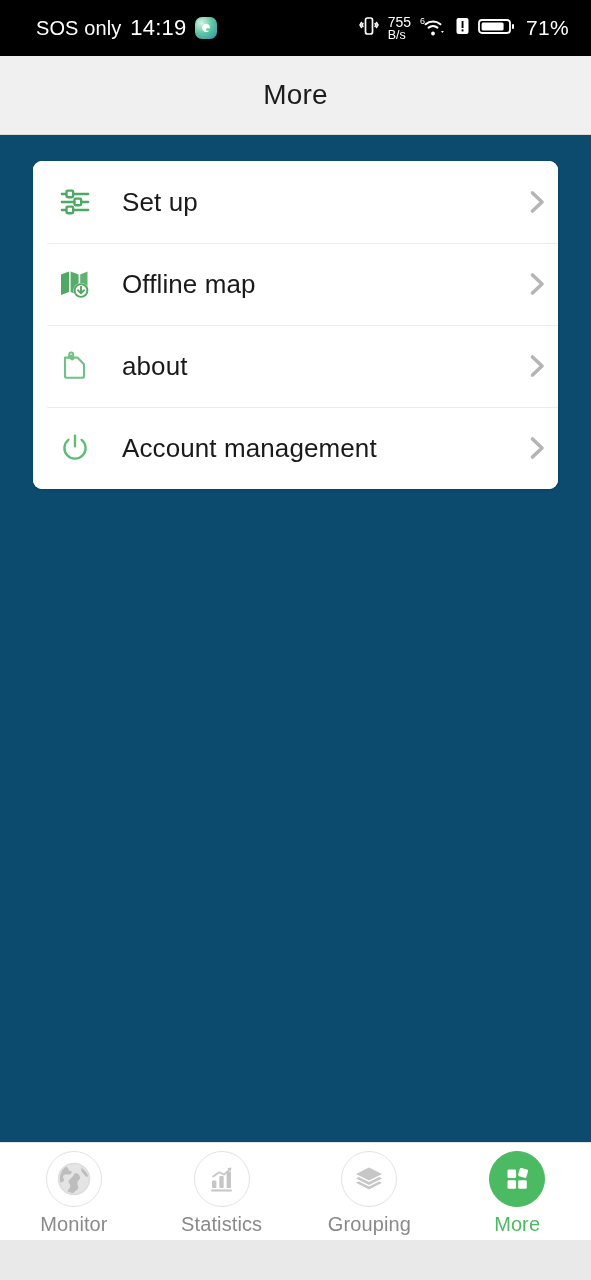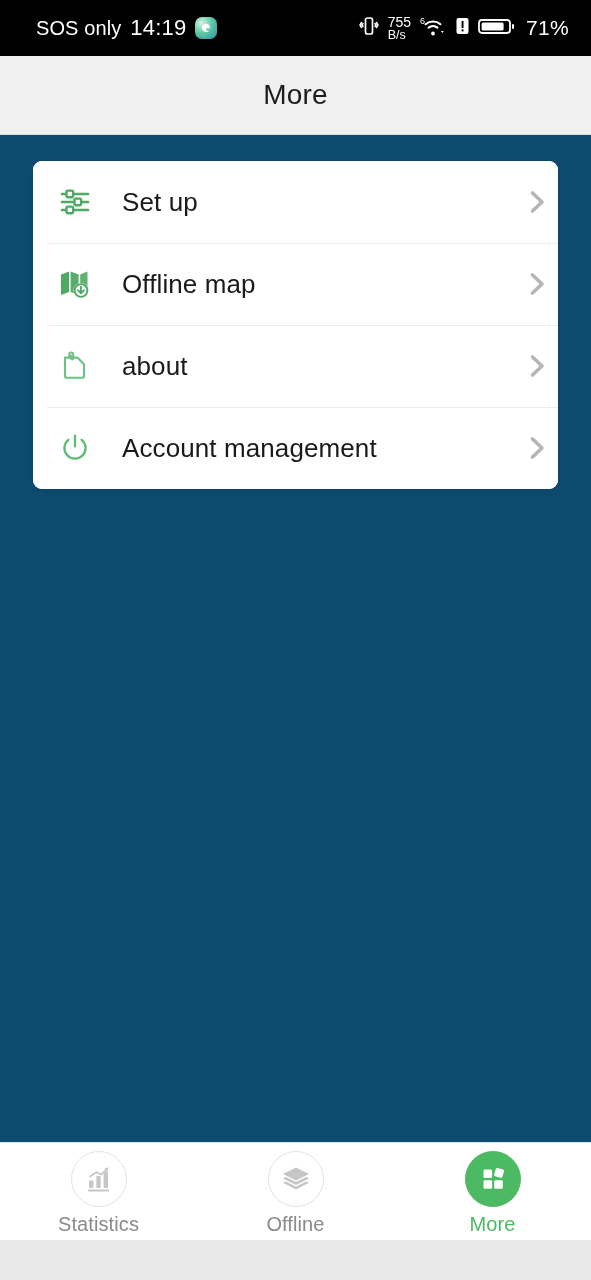--- a/index.html
+++ b/index.html
@@ -233,20 +233,34 @@
             <path d="M8.5 4 L18 13 L8.5 22" fill="none" stroke="#b5b5b5" stroke-width="3.6" stroke-linecap="round" stroke-linejoin="round"></path>
           </svg>
         </span>
       </div>
 
     </div>
   </div>
 
   <div class="tabbar">
 
+    <div class="tab">
+      <span class="tab-ico">
+        <svg width="40" height="40" viewBox="0 0 40 40">
+          <circle cx="20" cy="20" r="15.5" fill="#e4e4e4"></circle>
+          <path d="M12 7.5 c3 1.5 2 4 4.5 4.5 c2.5 .5 1 3 -1 3.5 c-2 .5 -4.5 -1 -6 1 c-1.5 2 1 3 .5 5 c-.5 2 -3 1 -3.4 3.2
+                   A15.4 15.4 0 0 1 12 7.5 Z" fill="#bdbdbd"></path>
+          <path d="M20.5 14.5 c2.5 -1 5 1 5.5 3.5 c.5 2.5 -2 3 -2.5 5.5 c-.5 2.5 1.5 4 .5 6 c-1 2 -3.5 2.5 -4.5 4.8
+                   a15.4 15.4 0 0 1 -6.2 -2 c1 -2.3 3 -3 3 -5.3 c0 -2.3 -2.5 -3 -1.5 -5.2 c1 -2.2 3.2 -2.3 5.7 -7.3 Z" fill="#bdbdbd"></path>
+          <path d="M27.5 9 a15.5 15.5 0 0 1 6.8 8.6 c-2 .6 -3.4 -.8 -4.6 -2.6 c-1.2 -1.8 -3.4 -3.6 -2.2 -6 Z" fill="#bdbdbd"></path>
+          <circle cx="20" cy="20" r="15.5" fill="none" stroke="#dcdcdc" stroke-width="1.3"></circle>
+        </svg>
+      </span>
+      <span class="tab-label">Monitor</span>
+    </div>
 
 
     <div class="tab">
       <span class="tab-ico">
         <svg width="34" height="34" viewBox="0 0 34 34">
           <g fill="#c6c6c6">
             <rect x="7" y="18.5" width="4.4" height="7.5" rx="1"></rect>
             <rect x="14.3" y="14" width="4.4" height="12" rx="1"></rect>
             <rect x="21.6" y="9.5" width="4.4" height="16.5" rx="1"></rect>
           </g>
@@ -261,21 +275,21 @@
     <div class="tab">
       <span class="tab-ico">
         <svg width="34" height="34" viewBox="0 0 34 34">
           <g fill="#c6c6c6">
             <path d="M17 5.4 L30 12 L17 18.6 L4 12 Z"></path>
             <path d="M17 20.1 L27.2 15 L30 16.4 L17 23 L4 16.4 L6.8 15 Z"></path>
             <path d="M17 24.5 L27.2 19.4 L30 20.8 L17 27.4 L4 20.8 L6.8 19.4 Z"></path>
           </g>
         </svg>
       </span>
-      <span class="tab-label">Offline</span>
+      <span class="tab-label">Grouping</span>
     </div>
 
     <div class="tab active">
       <span class="tab-ico">
         <svg width="32" height="32" viewBox="0 0 32 32">
           <g fill="#ffffff">
             <rect x="6.5" y="6.5" width="8.6" height="8.6" rx="1.4"></rect>
             <rect x="6.5" y="17.2" width="8.6" height="8.6" rx="1.4"></rect>
             <rect x="17.2" y="17.2" width="8.6" height="8.6" rx="1.4"></rect>
             <rect x="17.8" y="5.6" width="8.6" height="8.6" rx="1.4" transform="rotate(16 22.1 9.9)"></rect>

